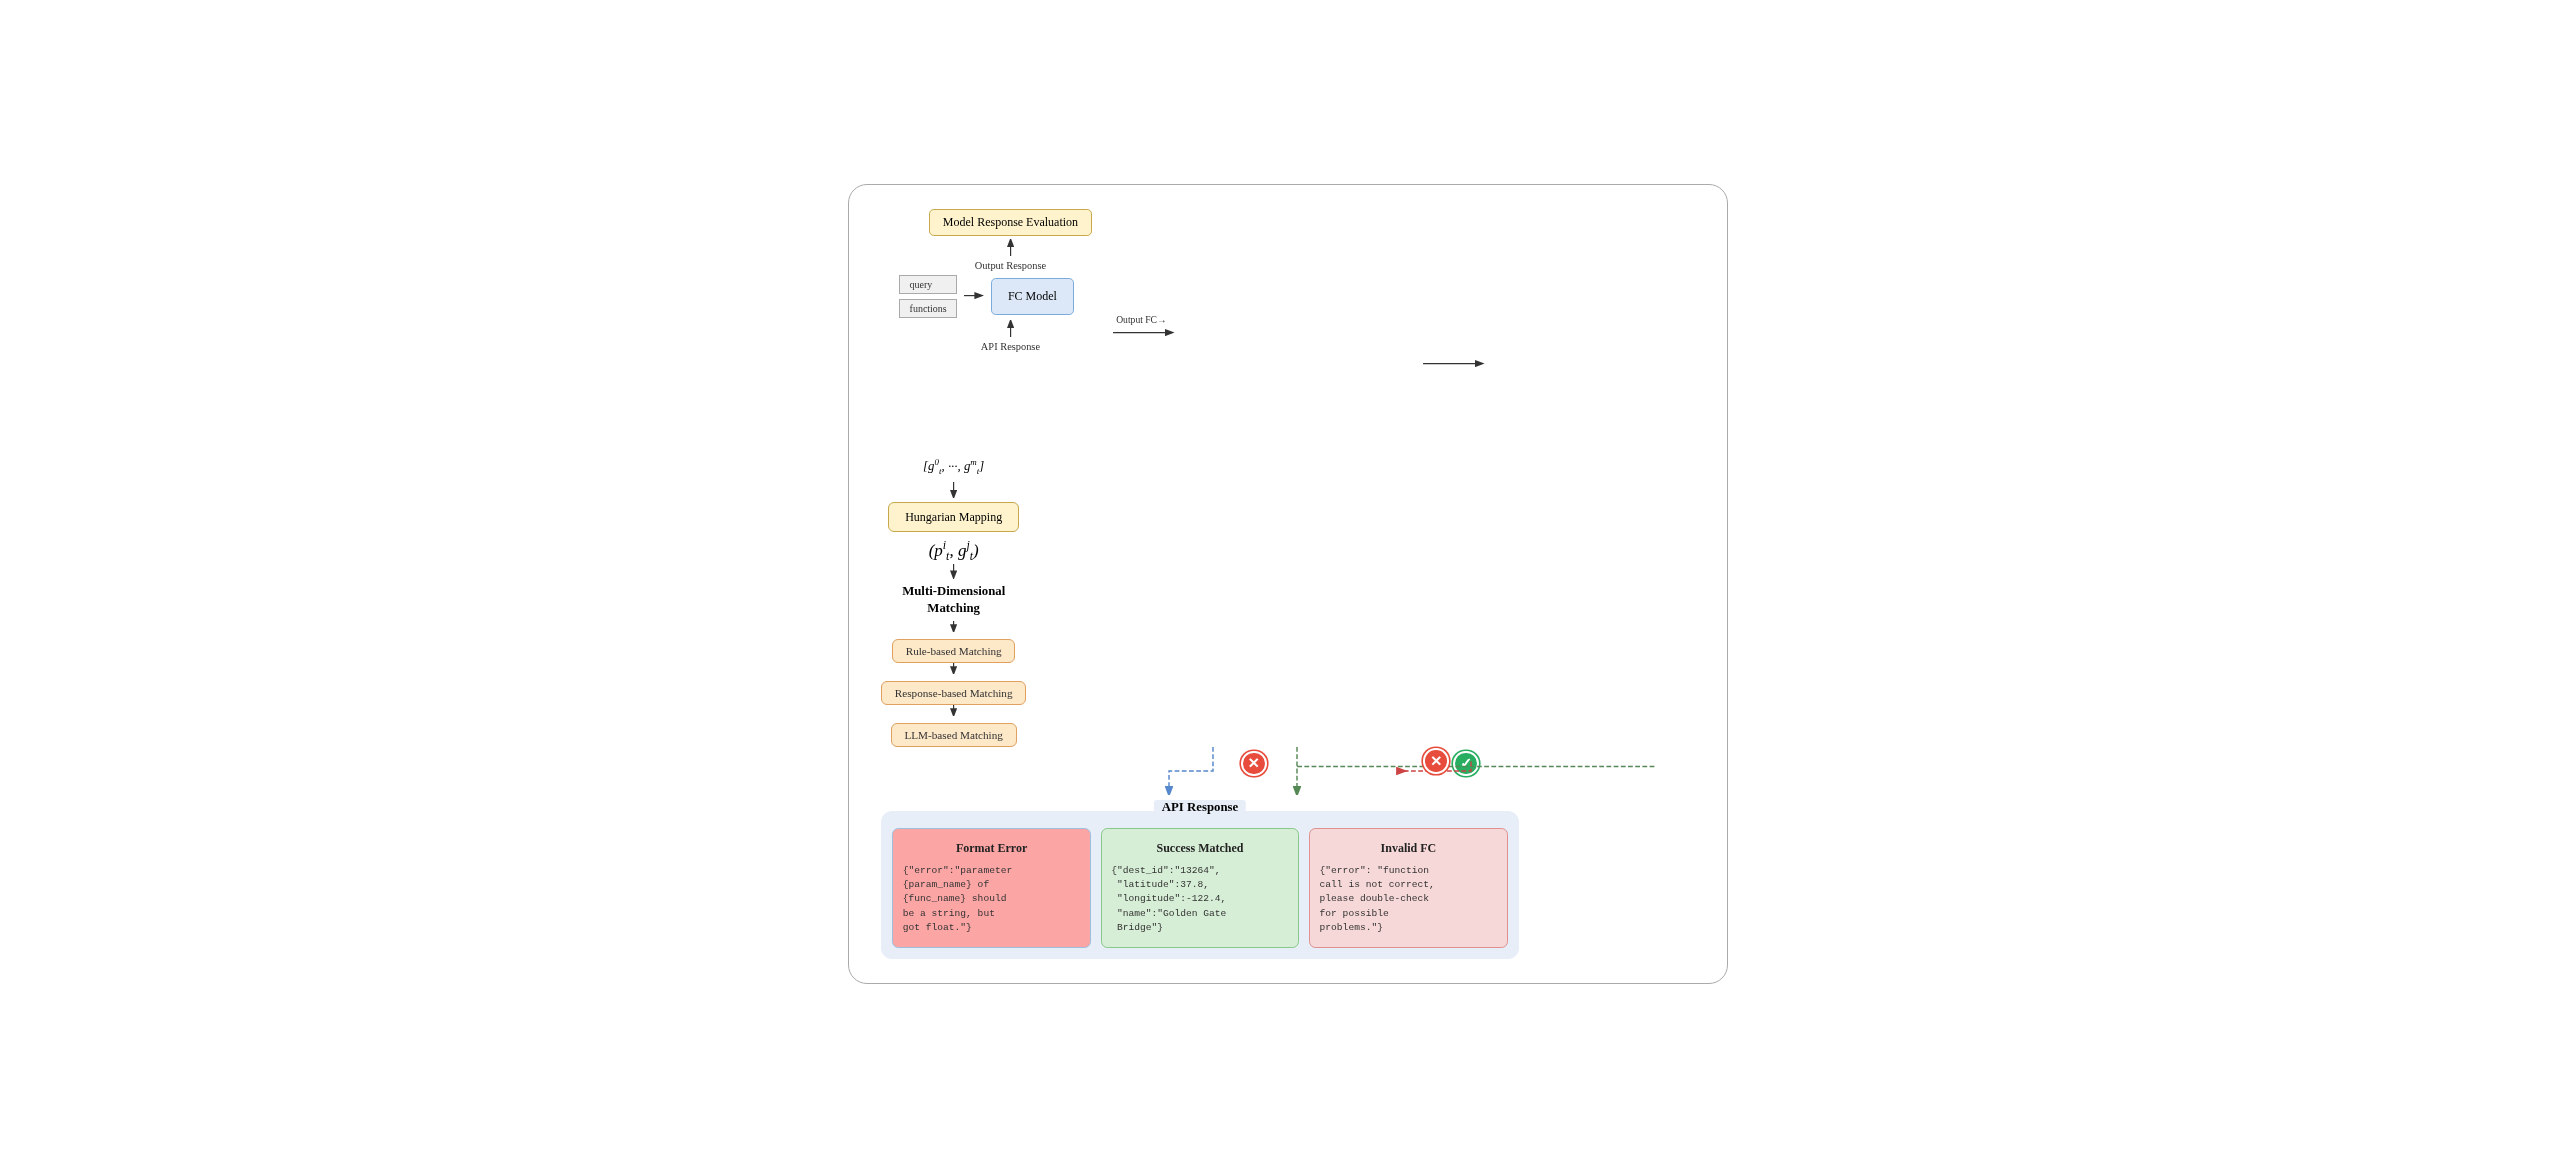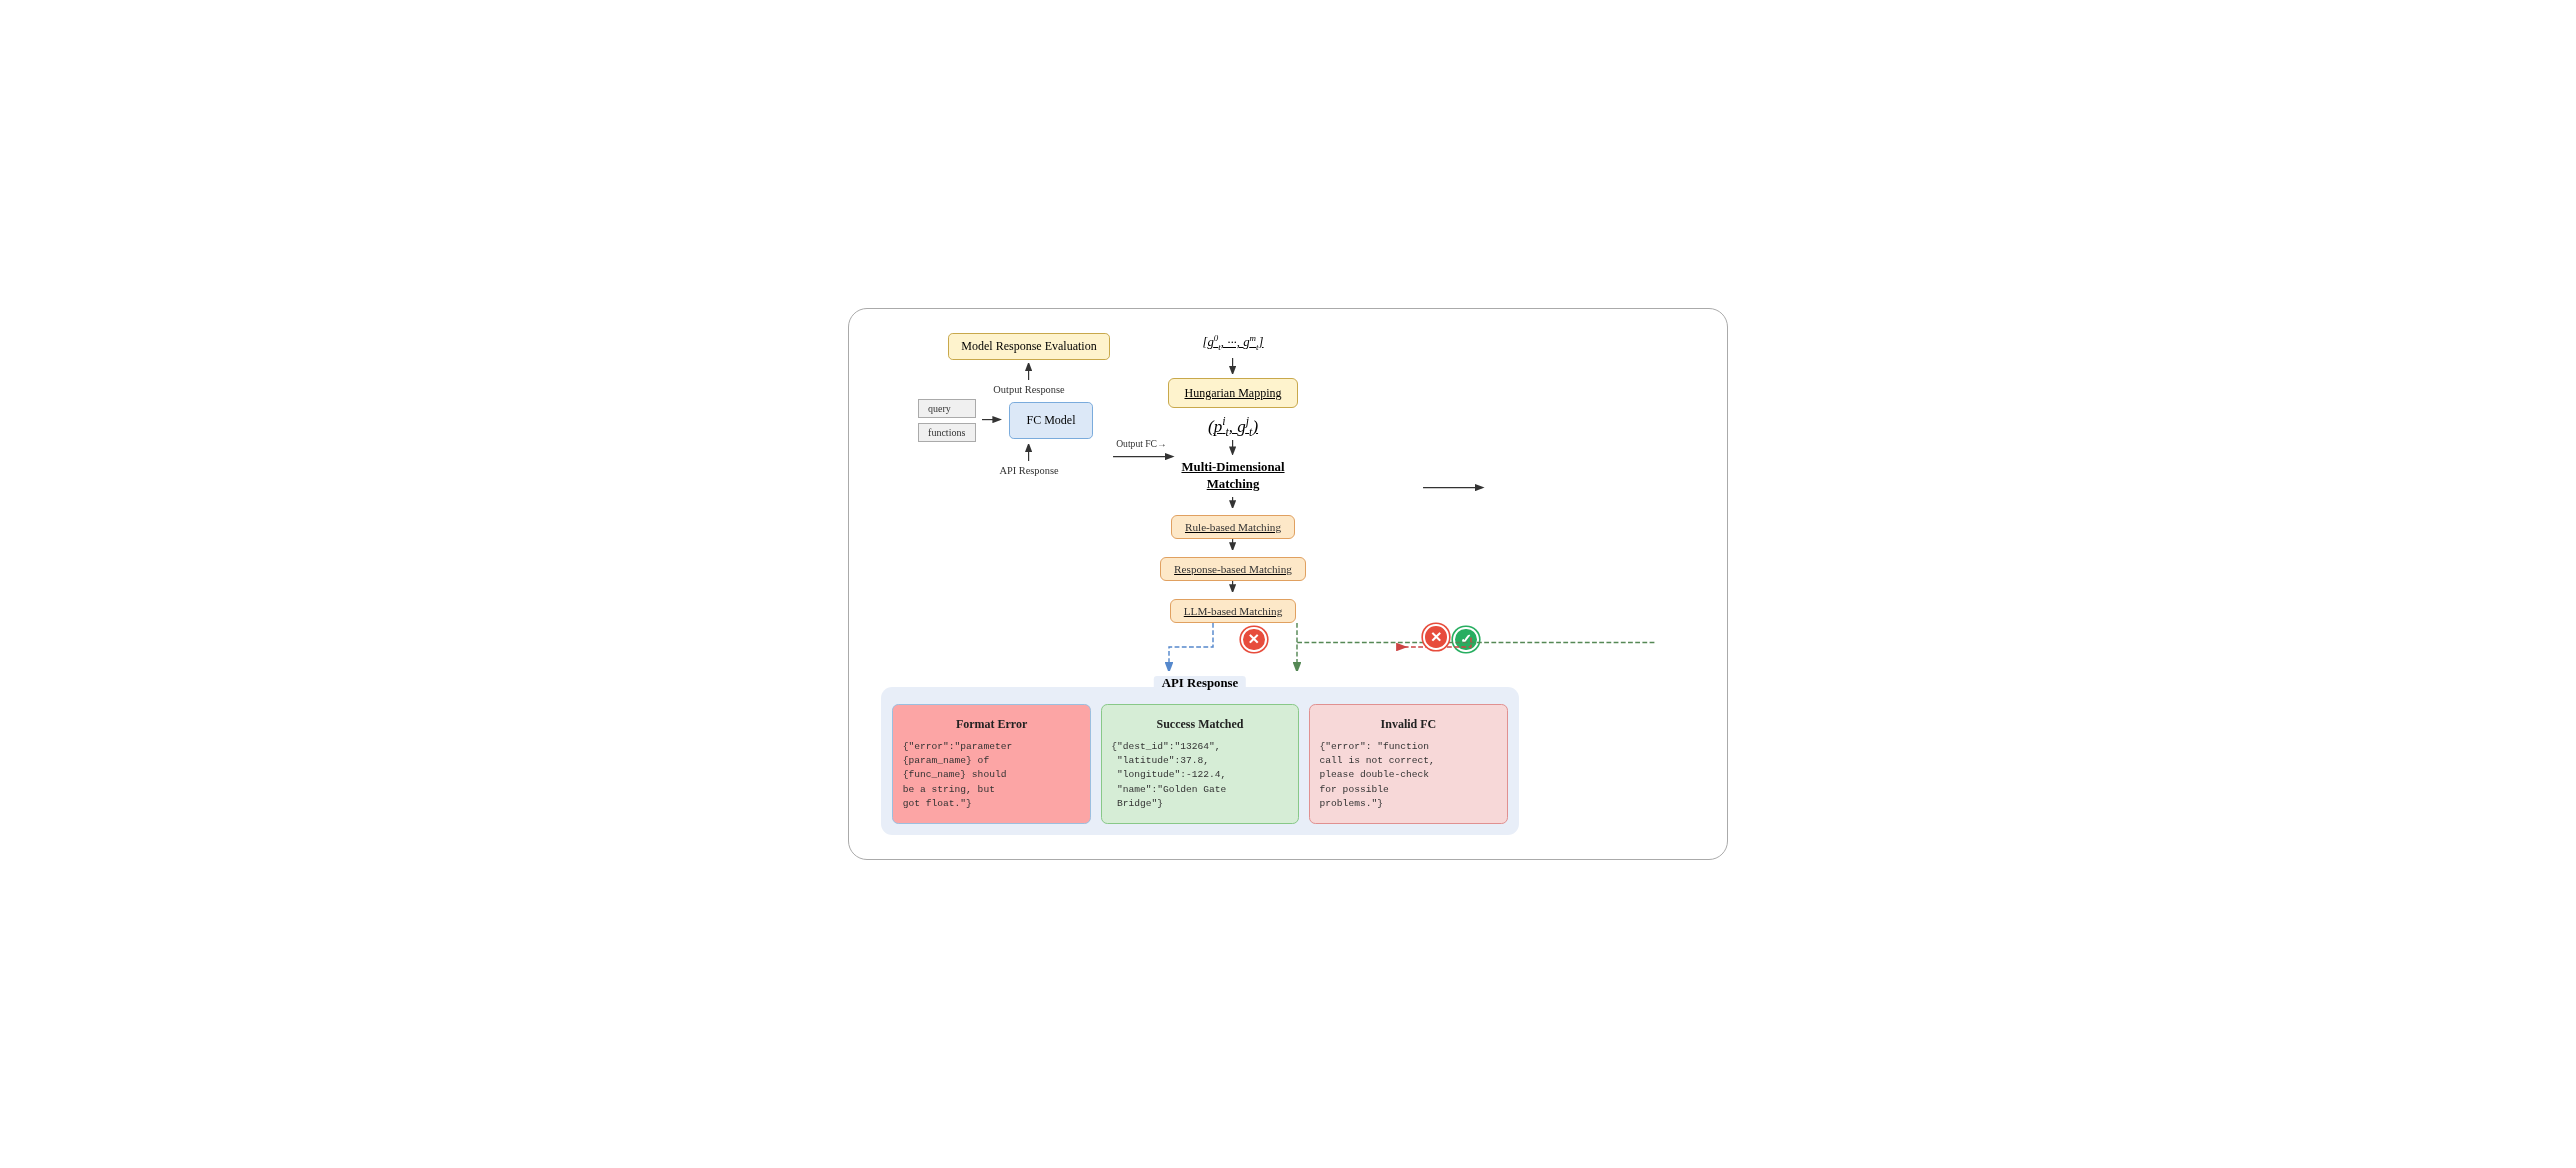--- a/index.html
+++ b/index.html
@@ -186,21 +186,21 @@
       gap: 16px;
       margin-top: 16px;
     }
   </style>
 </head>
 <body>
 
 <div class="diagram-container">
   <div class="outer-diagram">
 
-    <div style="display:flex; flex-direction:row; width:100%; align-items:flex-start; gap:0; position:relative;">
+    <div style="display:flex; flex-direction:column; width:100%; align-items:flex-start; gap:0; position:relative;">
 
       <div style="display:flex; flex-direction:column; align-items:center; flex:0 0 248px;">
 
         <div class="model-response-eval-box">
           <span>Model Response Evaluation</span>
         </div>
 
         <div style="margin-left:48px;">
           <svg width="11.2" height="17.6" viewBox="0 0 14 22">
               <defs>
@@ -272,21 +272,21 @@
         <svg width="64" height="11.2" viewBox="0 0 80 14">
             <defs>
               <marker id="arr6" markerWidth="8" markerHeight="6" refX="6" refY="3" orient="auto">
                 <polygon points="0,6 8,3 0,0" fill="#333"></polygon>
               </marker>
             </defs>
             <line x1="0" y1="7" x2="74" y2="7" stroke="#333" stroke-width="1.5" marker-end="url(#arr6)"></line>
           </svg>
       </div>
 
-      <div style="display:flex; flex-direction:column; align-items:center; flex:0 0 208px;text-decoration:underline;">
+      <div style="display:flex; flex-direction:column; align-items:center; flex:0 0 208px;">
 
         <div style="font-style:italic; font-size:12.8px; margin-bottom:6.4px;">
           [<span class="math">g</span><sup>0</sup><sub>t</sub>, ···, <span class="math">g</span><sup><span class="math">m</span></sup><sub>t</sub>]
         </div>
 
         <div>
           <svg width="11.2" height="16" viewBox="0 0 14 20">
               <defs>
                 <marker id="arr7" markerWidth="8" markerHeight="6" refX="4" refY="3" orient="auto">
                   <polygon points="0,6 8,3 0,0" fill="#333"></polygon>

